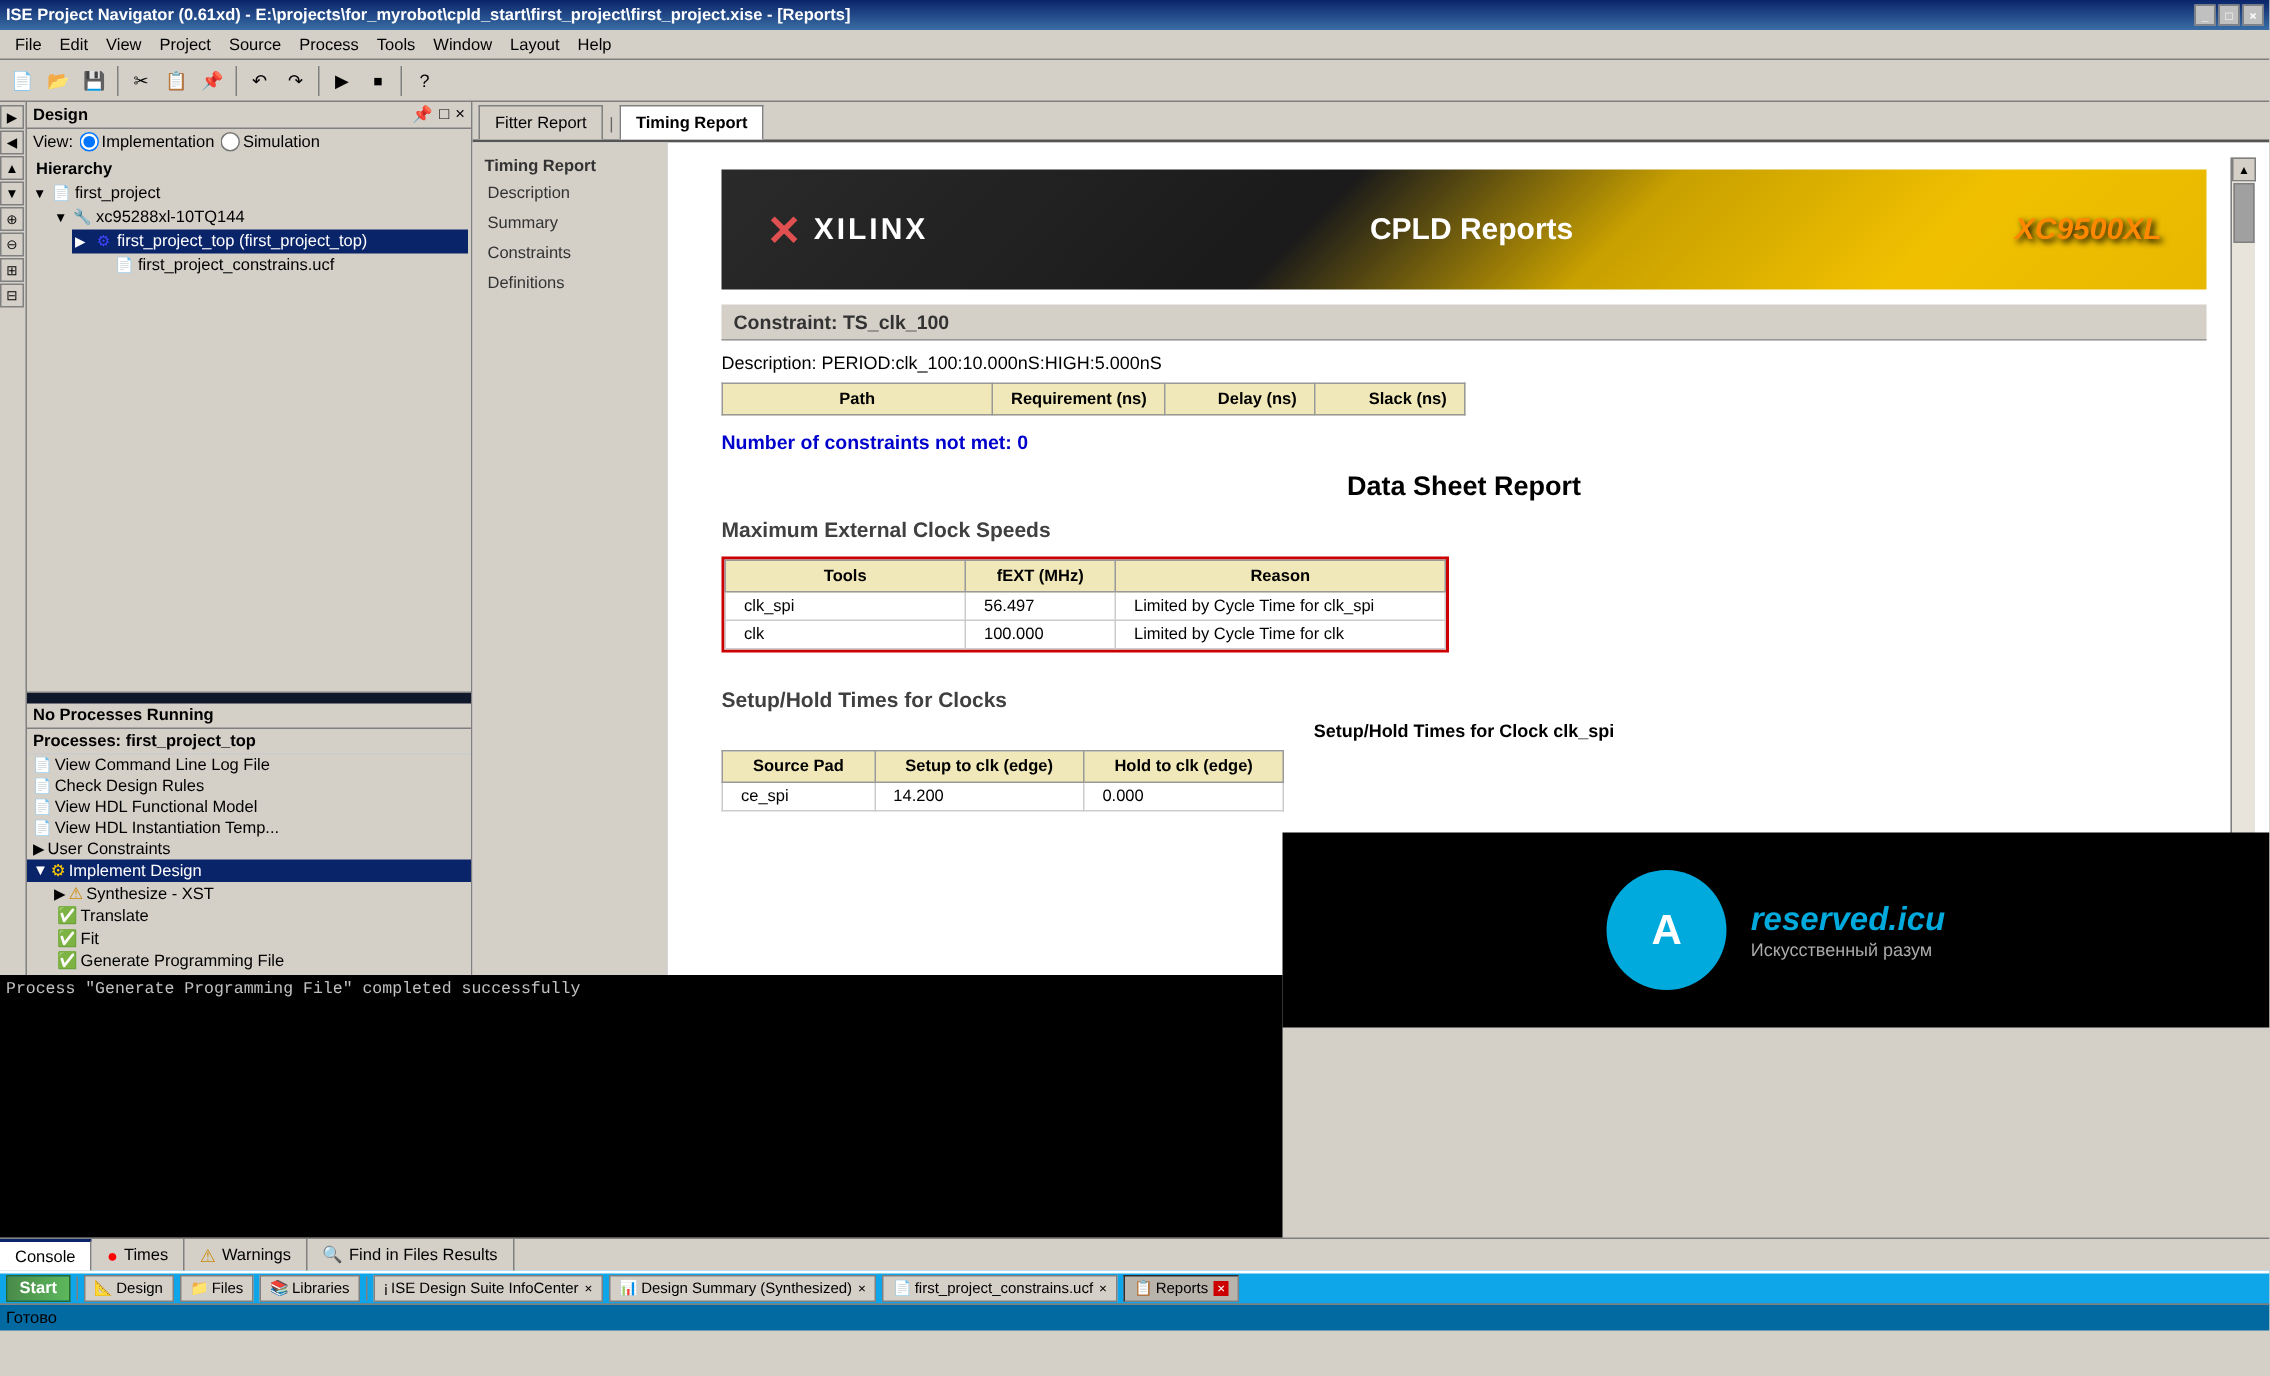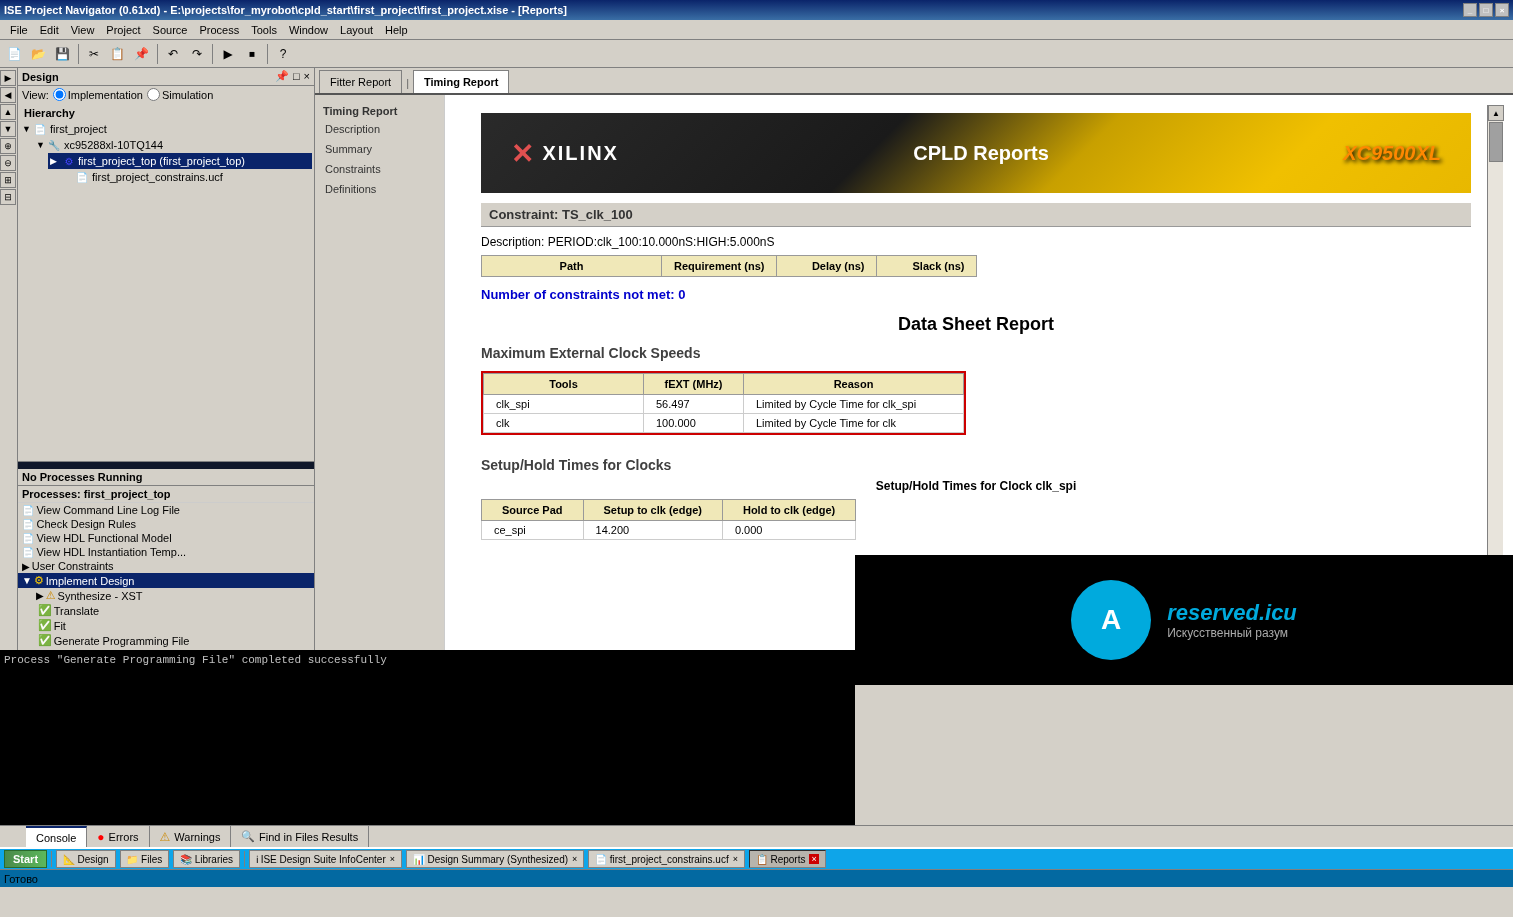--- a/index.html
+++ b/index.html
@@ -93,21 +93,21 @@
     
     .setup-table { border-collapse: collapse; font-size: 11px; margin-top: 6px; }
     .setup-table th { background: #f0e8b8; border: 1px solid #999; padding: 4px 20px; font-weight: bold; text-align: center; }
     .setup-table td { border: 1px solid #ccc; padding: 3px 12px; }
 
     
     #bottom-area { height: 130px; display: flex; }
     #console-panel { flex: 1; background: black; color: #c0c0c0; font-family: 'Courier New', monospace; font-size: 11px; overflow: auto; padding: 4px; }
 
     
-    #status-tabs { background: #d4d0c8; border-top: 1px solid #808080; height: 22px; display: flex; align-items: center; padding-left: 26px; }
+    #status-tabs { background: #d4d0c8; border-top: 1px solid #808080; height: 22px; display: flex; align-items: center; }
     .status-tab { padding: 2px 10px; font-size: 11px; cursor: pointer; display: flex; align-items: center; gap: 4px; border-right: 1px solid #808080; height: 100%; }
     .status-tab.active { background: white; border-top: 2px solid #0a246a; }
     .status-icon-red { color: red; font-size: 12px; }
     .status-icon-warn { color: #cc8800; font-size: 12px; }
 
     
     #taskbar { background: #0ea5e9; border-top: 2px solid #ffffff; height: 22px; display: flex; align-items: center; padding: 0 4px; gap: 4px; overflow: hidden; }
     .taskbar-start { background: linear-gradient(to right, #4a8a4a, #5cb85c); color: white; font-weight: bold; padding: 2px 8px; font-size: 11px; border: 1px solid #2a6a2a; cursor: pointer; height: 18px; display: flex; align-items: center; }
     .taskbar-btn { background: #d4d0c8; border: 1px solid #808080; padding: 1px 6px; font-size: 10px; height: 18px; display: flex; align-items: center; gap: 2px; cursor: pointer; }
     .taskbar-btn.active { background: #b8b4ac; border-style: inset; }
@@ -448,21 +448,21 @@
     </div>
   </div>
 </div>
 
 <div id="status-tabs" style="background:#d4d0c8; border-top:1px solid #808080; height:22px; display:flex; align-items:center;">
   <div class="status-tab active">
     <span>Console</span>
   </div>
   <div class="status-tab">
     <span class="status-icon-red">●</span>
-    <span>Errors</span>
+    <span>Times</span>
   </div>
   <div class="status-tab">
     <span class="status-icon-warn">⚠</span>
     <span>Warnings</span>
   </div>
   <div class="status-tab">
     <span>🔍</span>
     <span>Find in Files Results</span>
   </div>
 </div>

